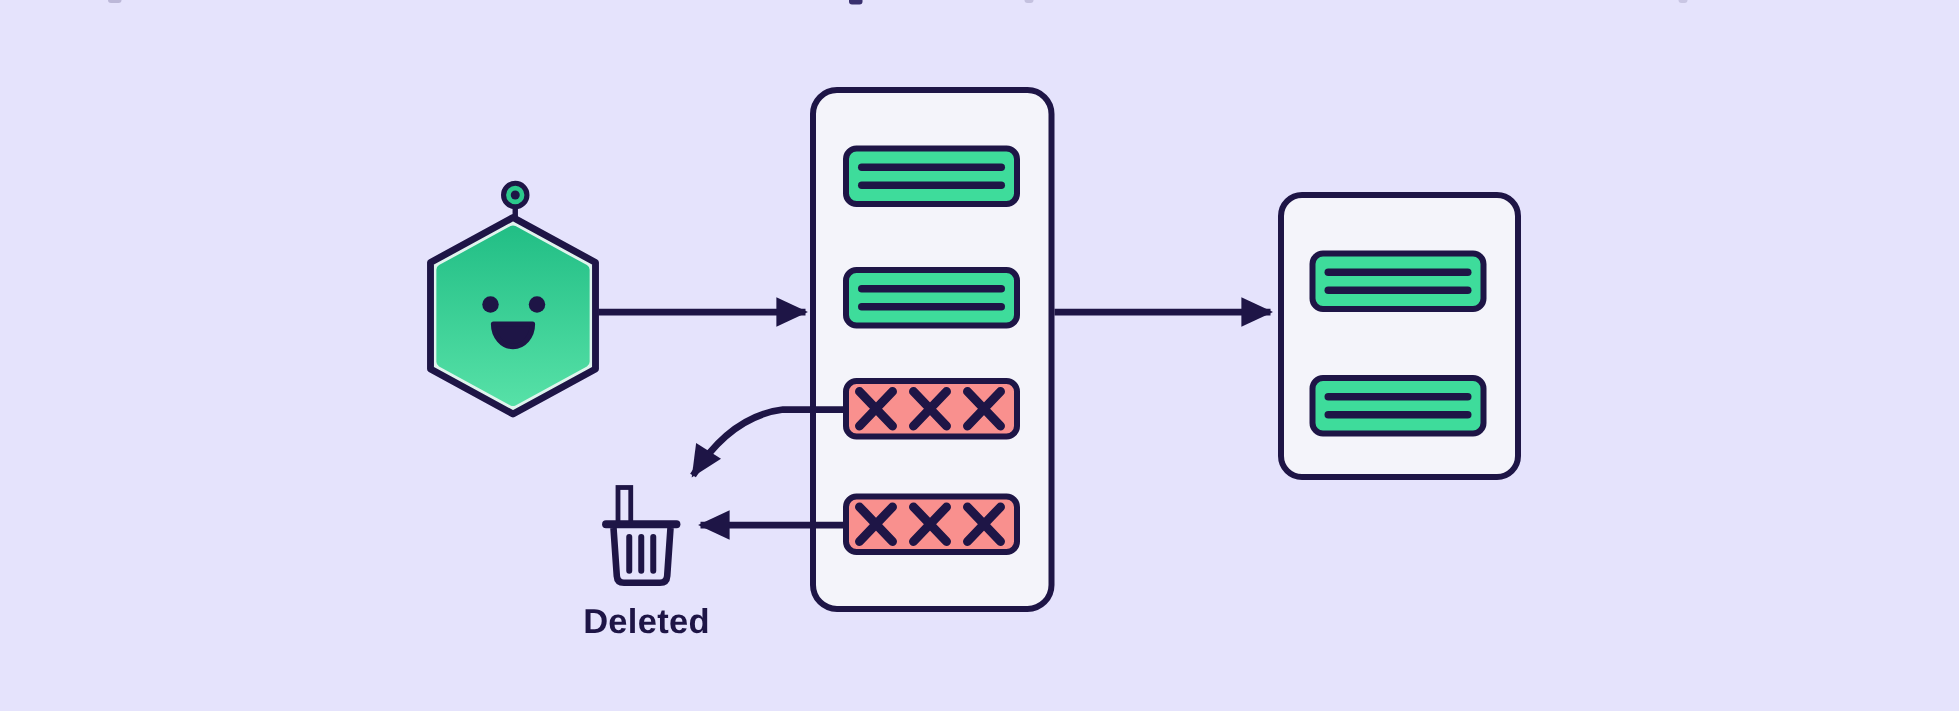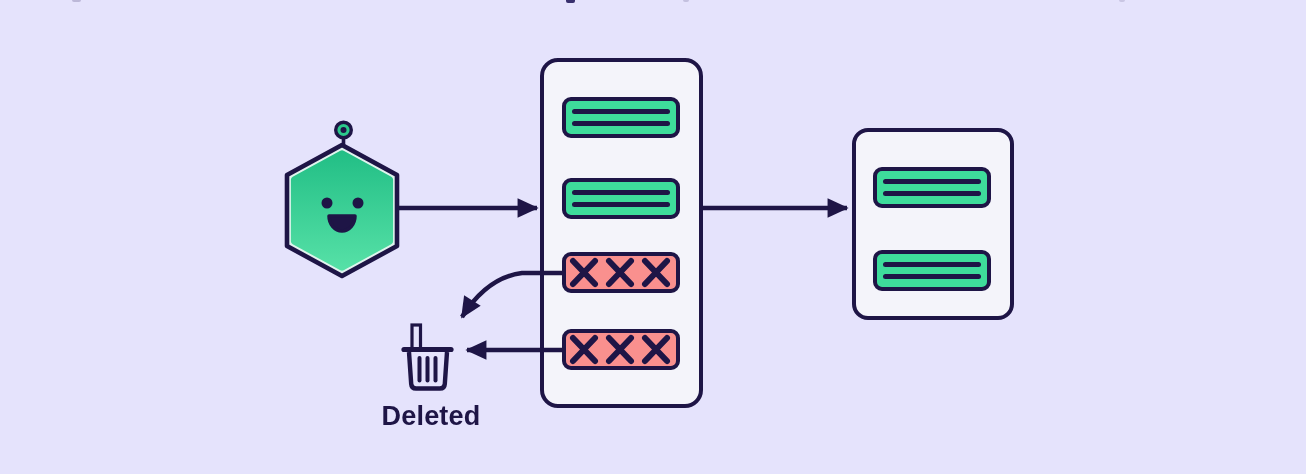--- a/index.html
+++ b/index.html
@@ -42,21 +42,21 @@
   .out-r2 { left:16.5px; top:117.5px; }
 
   .abs { position:absolute; }
   .overlay { position:absolute; left:0; top:0; pointer-events:none; }
 
   .deleted-label {
     position:absolute;
     left:368px; top:401px; width:126px;
     text-align:center;
     font-weight:700;
-    font-size:27px;
+    font-size:23px;
     letter-spacing:.2px;
     color:#1E1546;
   }
 </style>
 </head>
 <body>
 
 <div class="canvas">
 
   <div class="artifact" style="left:72px;width:9px;height:2px;background:#bcb8d8;"></div>

